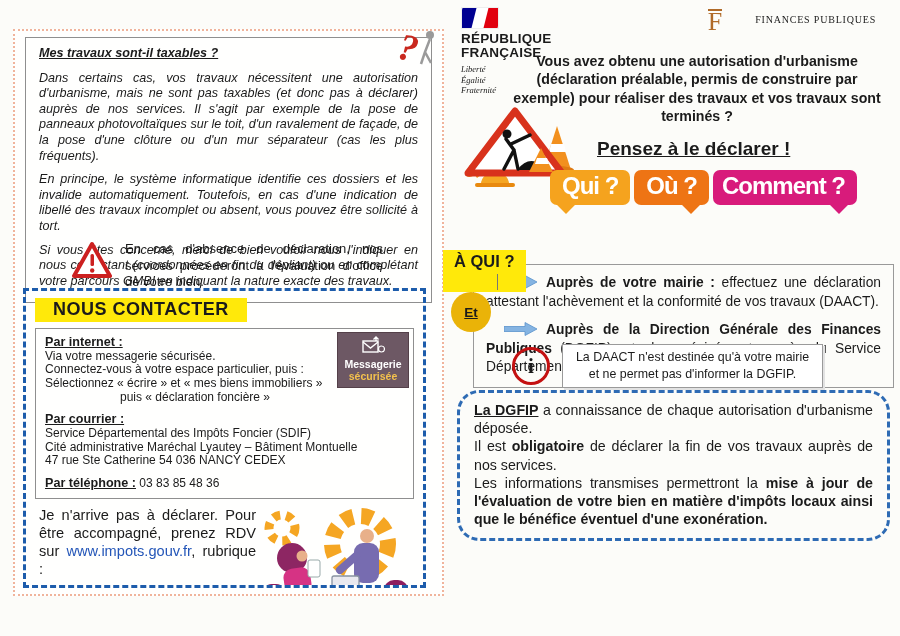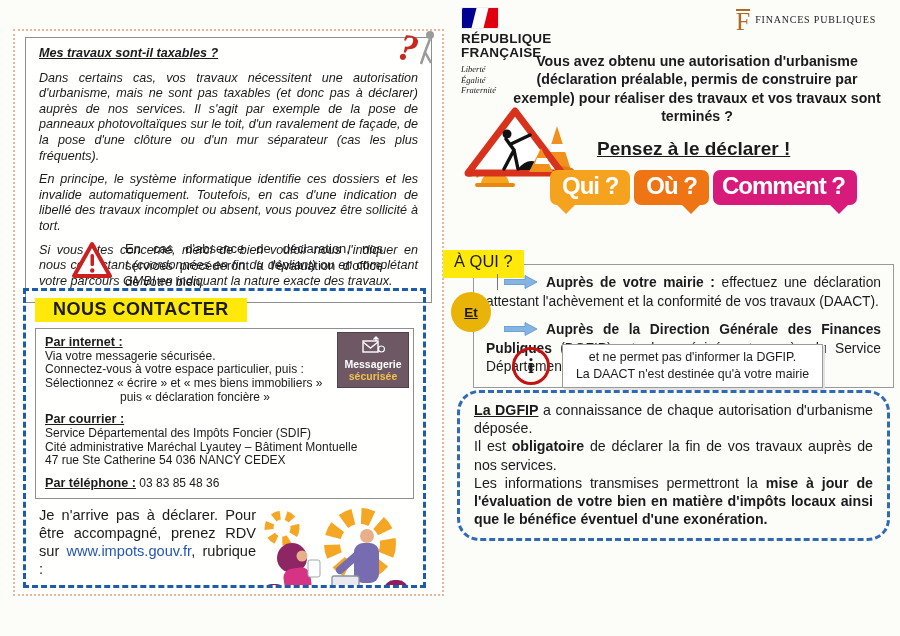--- a/index.html
+++ b/index.html
@@ -51,34 +51,34 @@
   
   .right-panel{position:absolute;left:455px;top:0;width:445px;height:636px;}
   .header-row{position:absolute;top:7px;left:6px;right:24px;display:flex;justify-content:space-between;}
   .flag{width:36px;height:20px;position:relative;overflow:hidden;background:#fff;border:1px solid #eee;}
   .flag .fb{position:absolute;top:0;width:14px;height:20px;background:#000091;left:-2px;transform:skewX(-14deg);}
   .flag .fr{position:absolute;top:0;width:14px;height:20px;background:#E1000F;right:-2px;transform:skewX(-14deg);}
   .rf-name{font-size:13.5px;font-weight:800;line-height:1.05;letter-spacing:.2px;margin-top:3px;}
   .motto{font-family:"Liberation Serif","DejaVu Serif",serif;font-style:italic;font-size:8.5px;line-height:1.2;margin-top:4px;}
   .fp-logo{display:flex;gap:5px;align-items:flex-start;margin-top:2px;}
   .fp-f{font-family:"Liberation Serif","DejaVu Serif",serif;font-size:26px;line-height:.8;color:#b06a28;border-top:2px solid #b06a28;padding-top:1px;}
-  .fp-text{font-family:"Liberation Serif","DejaVu Serif",serif;font-size:10px;letter-spacing:.8px;margin-top:5px;}
+  .fp-text{font-family:"Liberation Serif","DejaVu Serif",serif;font-size:10px;letter-spacing:.8px;margin-top:5px;margin-left:28px;}
   .r-heading{position:absolute;top:52px;left:56px;width:372px;text-align:center;font-weight:700;font-size:14.2px;line-height:1.3;}
   .roadworks{position:absolute;top:106px;left:2px;}
   .pensez{position:absolute;top:138px;left:142px;font-size:19px;font-weight:700;text-decoration:underline;}
   .bubbles{position:absolute;top:170px;left:0;right:0;}
   .b-row{display:flex;justify-content:center;}
   .b-row1{padding-left:52px;}
   .b-row2{margin-top:-9px;padding-left:86px;}
   .bubble{position:relative;color:#fff;font-weight:700;font-size:24px;letter-spacing:-1px;
           padding:2px 12px 5px;border-radius:7px;margin:0 2px;white-space:nowrap;}
   .bubble .tail{position:absolute;bottom:-6px;width:14px;height:14px;transform:rotate(45deg);z-index:-1;}
   .tail-left{left:9px;} .tail-right{right:11px;}
   .aqui{position:absolute;top:250px;left:0;right:0;}
-  .aqui-label{position:absolute;left:-12px;top:0;background:#ffe90a;font-weight:400;font-size:16.5px;padding:2px 11px 7px;}
+  .aqui-label{position:absolute;left:-12px;top:0;background:#ffe90a;font-weight:700;font-size:16.5px;padding:2px 11px 21px;}
   .aqui-line{position:absolute;left:42px;top:24px;width:1px;height:16px;background:#777;}
   .aqui-box{margin:14px 6px 0 18px;border:1px solid #999;padding:9px 12px 2px;font-size:13.8px;line-height:1.26;text-align:justify;}
   .aqui-box p{margin:0 0 10px;}
   .arrow-icon{display:inline-block;vertical-align:-2px;margin:0 8px 0 18px;}
   .et-circle{position:absolute;left:-4px;top:42px;width:40px;height:40px;border-radius:50%;
              background:#eab308;display:flex;align-items:center;justify-content:center;
              font-weight:700;font-size:13.5px;}
   .et-circle span{text-decoration:underline;}
   .info-row{position:absolute;top:344px;left:40px;right:60px;display:flex;align-items:center;justify-content:center;gap:12px;}
   .i-icon{width:32px;height:32px;border-radius:50%;border:3px solid #c41111;display:flex;align-items:center;justify-content:center;
@@ -268,22 +268,22 @@
             </svg></span><span class="bold">Auprès de la Direction Générale des Finances Publiques</span><span> (DGFIP), et plus précisément auprès du Service Départemental des Impôts Foncier (SDIF)</span></p>
     </div>
     <div class="et-circle">
         <span>Et</span>
       </div>
   </div>
 
   <div class="info-row">
     <div class="i-icon">i</div>
     <div class="info-note">
+      <div>La DAACT n'est destinée qu'à votre mairie</div>
       <div>et ne permet pas d'informer la DGFIP.</div>
-      <div>La DAACT n'est destinée qu'à votre mairie</div>
     </div>
   </div>
 
   <div class="dgfip-box">
     <p><span class="bu">La DGFIP</span><span> a connaissance de chaque autorisation d'urbanisme déposée.</span></p>
     <p><span>Il est </span><span class="bold">obligatoire</span><span> de déclarer la fin de vos travaux auprès de nos services.</span></p>
     <p><span>Les informations transmises permettront la </span><span class="bold">mise à jour de l'évaluation de votre bien en matière d'impôts locaux ainsi que le bénéfice éventuel d'une exonération.</span></p>
   </div>
 
 

